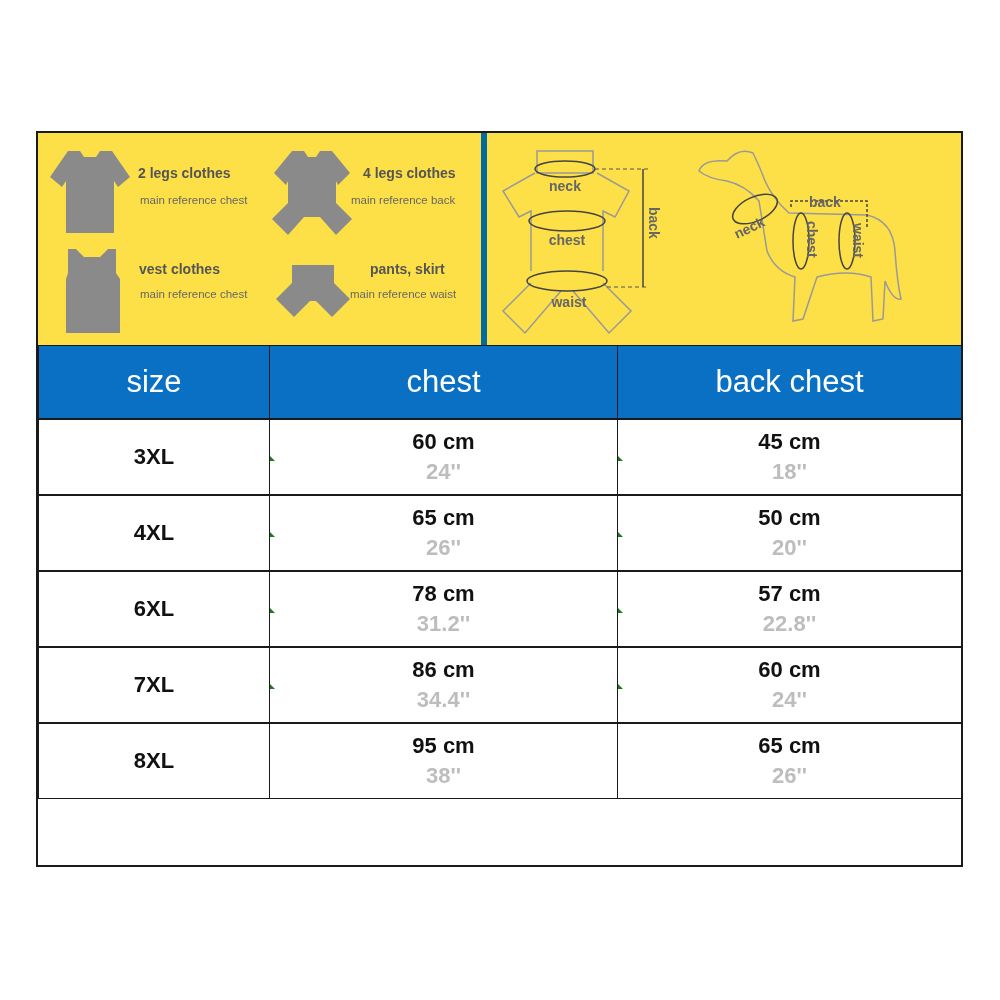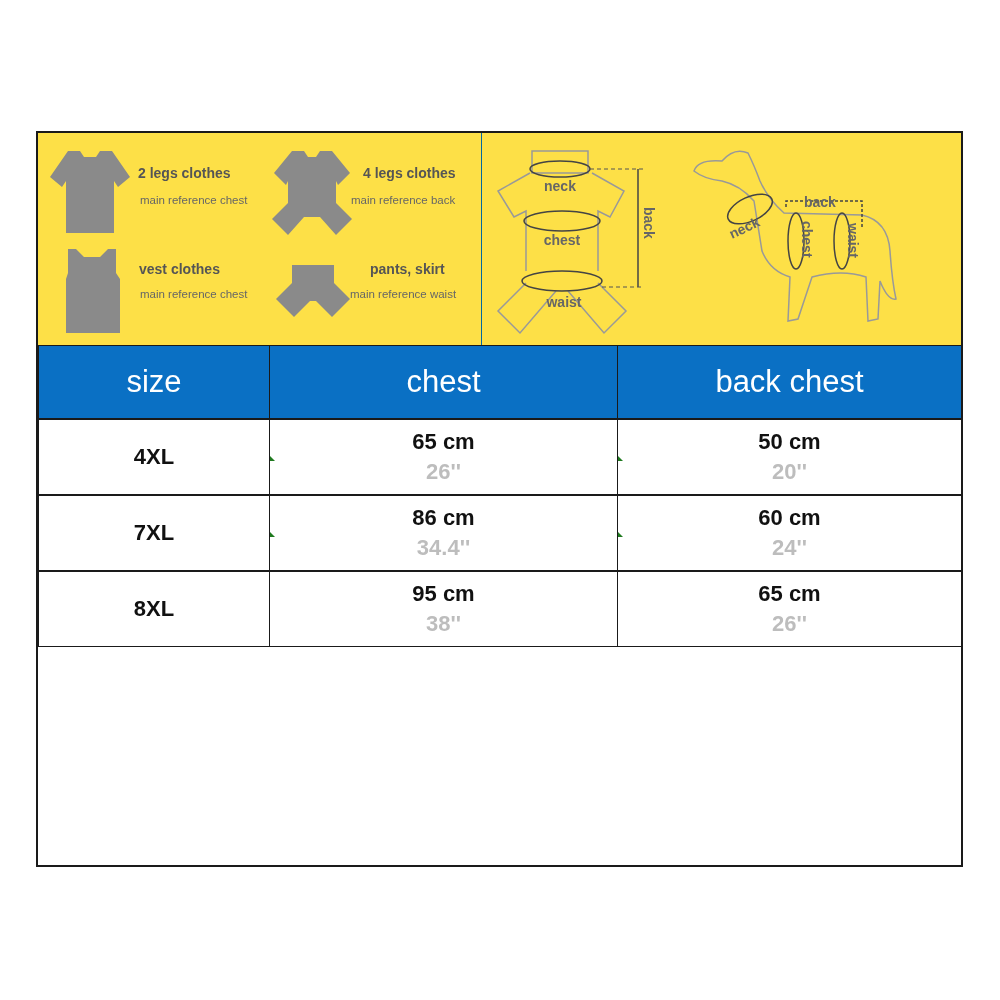--- a/index.html
+++ b/index.html
@@ -1,20 +1,20 @@
 <!DOCTYPE html>
 <html><head>
 <meta charset="utf-8">
 <style>
   html, body { margin:0; padding:0; background:#ffffff; }
   body { width:1000px; height:1000px; position:relative; overflow:hidden; font-family:"Liberation Sans", sans-serif; }
   .frame { position:absolute; left:36px; top:131px; width:927px; height:736px; border:2px solid #1a1a1a; box-sizing:border-box; background:#fff; }
   .illus { position:absolute; left:0; top:0; width:923px; height:212px; background:#fde047;text-align:center; }
   .illus .left { position:absolute; left:0; top:0; width:443px; height:212px; }
-  .illus .right { position:absolute; left:443px; top:0; width:480px; height:212px; border-left:1px solid #0369a1; }
+  .illus .right { position:absolute; left:443px; top:0; width:480px; height:212px; border-left:6px solid #0369a1; }
   .garment-label { position:absolute; font-weight:bold; color:#555; font-size:14px; white-space:nowrap; }
   .garment-sub { position:absolute; font-weight:normal; color:#666; font-size:11.5px; white-space:nowrap; }
   table.sizes { position:absolute; left:0; top:212px; width:923px; border-collapse:collapse; table-layout:fixed; }
   table.sizes th { background:#0a70c4; color:#fff; font-weight:normal; font-size:31px; height:72px; border:1.5px solid #1a1a1a; text-align:center; padding:0; }
   table.sizes td { height:74px; border:1.5px solid #1a1a1a; text-align:center; padding:0; position:relative; }
   table.sizes tr.data-row td { border-top:2.5px solid #1a1a1a; }
   .size-label { font-weight:bold; font-size:22px; color:#111; }
   .cm { display:block; font-weight:bold; font-size:22px; color:#111; line-height:30px; }
   .inch { display:block; font-weight:bold; font-size:22px; color:#bdbdbd; line-height:30px; }
   .tick { position:absolute; left:0; top:36px; width:0; height:0; border-left:5px solid #1f7a1f; border-top:5px solid transparent; }
@@ -101,30 +101,56 @@
       </colgroup>
     <thead>
       <tr>
         <th>size</th>
         <th>chest</th>
         <th>back chest</th>
       </tr>
     </thead>
     <tbody>
       <tr class="data-row">
+        <td><span class="size-label">3XL</span></td>
+        <td>
+            <i class="tick"></i>
+            <span class="cm">60 cm</span>
+            <span class="inch">24''</span>
+          </td>
+        <td>
+            <i class="tick"></i>
+            <span class="cm">45 cm</span>
+            <span class="inch">18''</span>
+          </td>
+      </tr>
+      <tr class="data-row">
         <td><span class="size-label">4XL</span></td>
         <td>
             <i class="tick"></i>
             <span class="cm">65 cm</span>
             <span class="inch">26''</span>
           </td>
         <td>
             <i class="tick"></i>
             <span class="cm">50 cm</span>
             <span class="inch">20''</span>
+          </td>
+      </tr>
+      <tr class="data-row">
+        <td><span class="size-label">6XL</span></td>
+        <td>
+            <i class="tick"></i>
+            <span class="cm">78 cm</span>
+            <span class="inch">31.2''</span>
+          </td>
+        <td>
+            <i class="tick"></i>
+            <span class="cm">57 cm</span>
+            <span class="inch">22.8''</span>
           </td>
       </tr>
       <tr class="data-row">
         <td><span class="size-label">7XL</span></td>
         <td>
             <i class="tick"></i>
             <span class="cm">86 cm</span>
             <span class="inch">34.4''</span>
           </td>
         <td>

